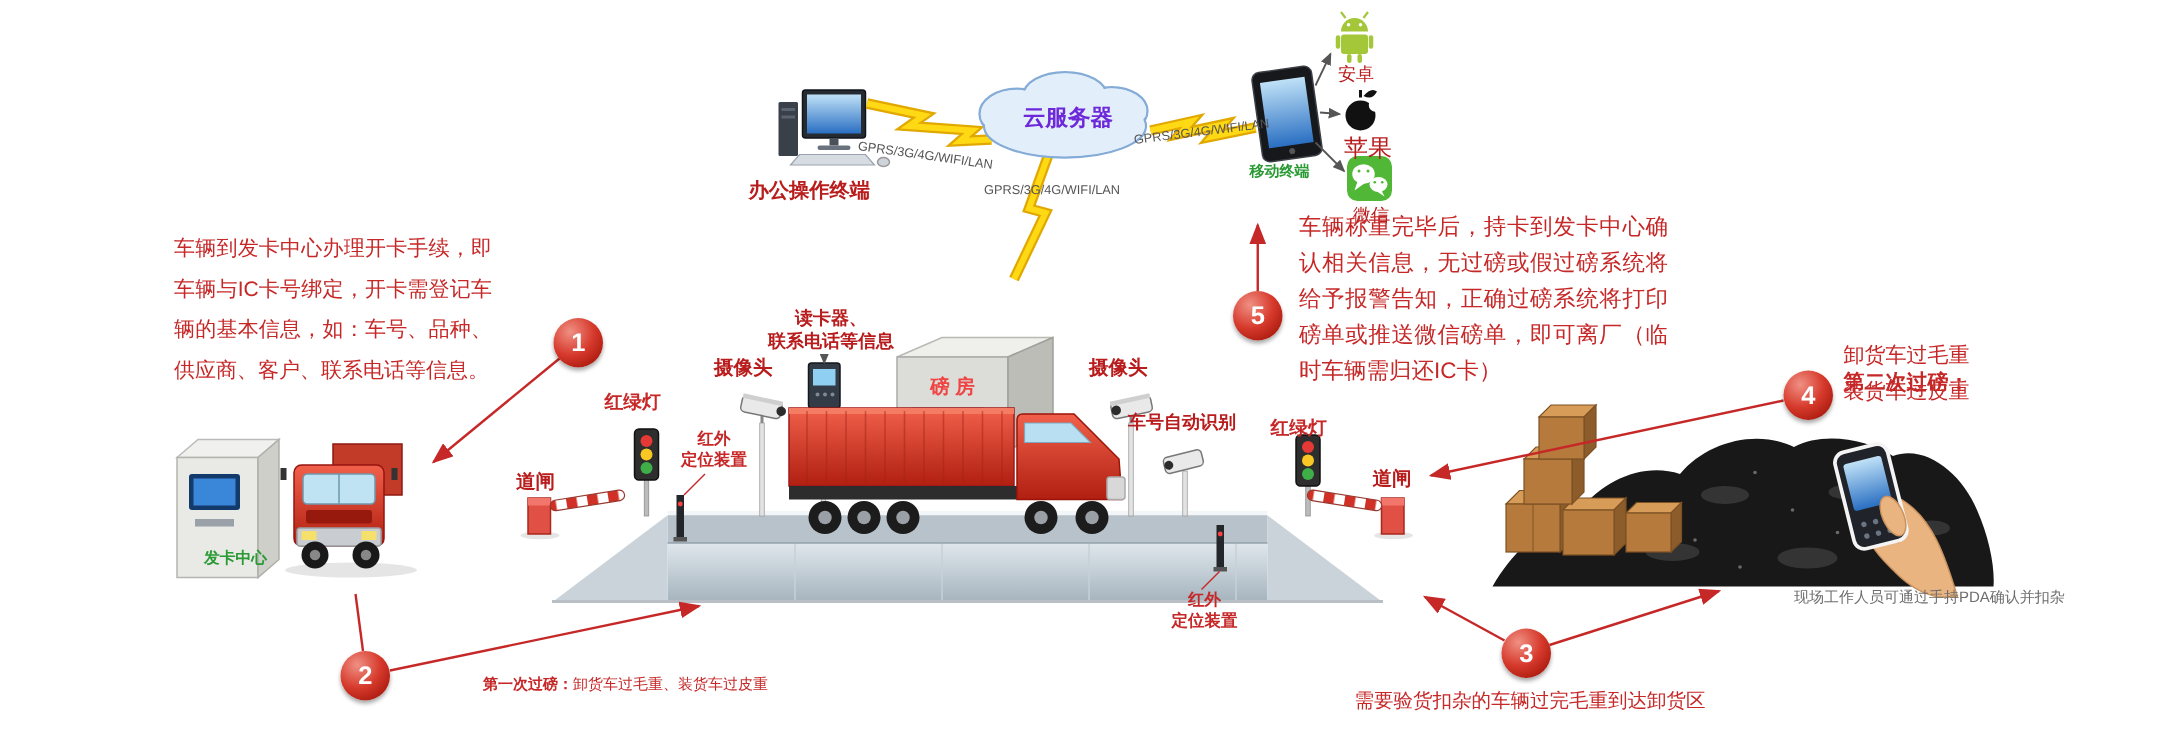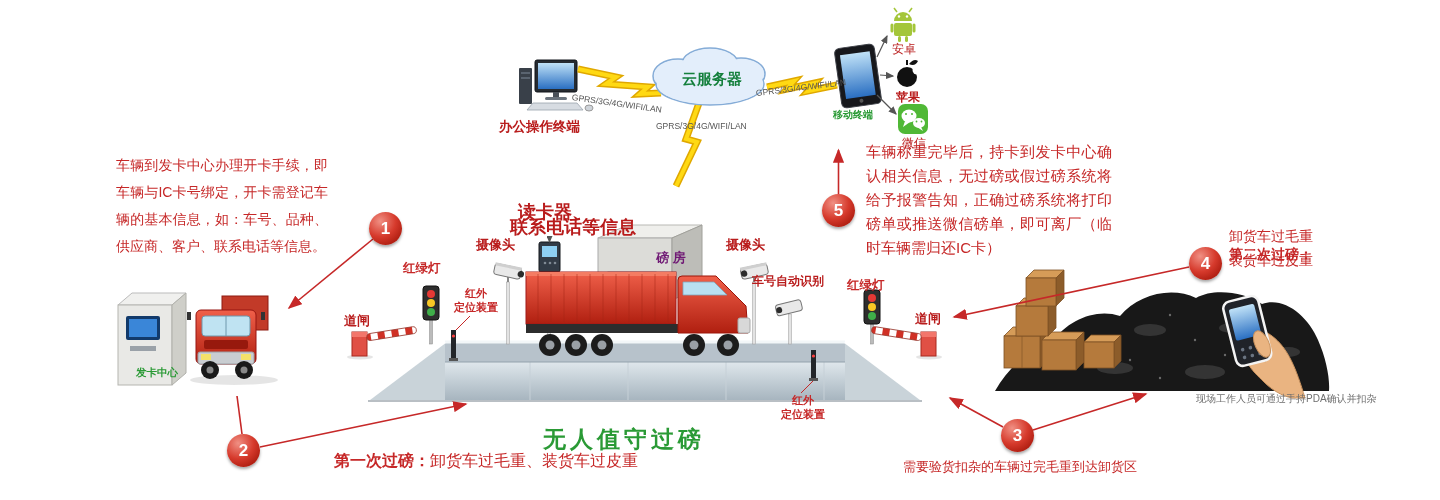--- a/index.html
+++ b/index.html
@@ -3,21 +3,21 @@
 <meta charset="utf-8">
 <style>
   html,body{margin:0;padding:0;background:#fff;}
   .stage{position:relative;width:1440px;height:500px;background:#fff;overflow:hidden;
          font-family:"Liberation Sans","DejaVu Sans",sans-serif;}
   svg.scene{position:absolute;left:0;top:0;}
   .lbl{position:absolute;color:#b91c1c;white-space:nowrap;line-height:1.2;}
   .b{font-weight:bold;}
   .red{color:#c62828;}
   .green{color:#2a9a35;}
-  .blue{color:#15803d;}
+  .blue{color:#6d28d9;}
   .gray{color:#6e6e6e;}
   .para{white-space:normal;text-align:justify;}
   .ctr{text-align:center;}
   .rot-l{transform:rotate(8deg);transform-origin:left center;}
   .rot-r{transform:rotate(-7deg);transform-origin:left center;}
   .ball{position:absolute;width:33px;height:33px;border-radius:50%;
         background:radial-gradient(circle at 34% 28%,#f09084,#d63a2c 48%,#9e1206 92%);
         color:#fff;font-weight:bold;font-size:17px;display:flex;align-items:center;justify-content:center;
         box-shadow:0 2px 3px rgba(0,0,0,.35);}
 </style>
@@ -386,58 +386,57 @@
 
 <div class="lbl b blue ctr" style="left:670px;top:70px;width:84px;font-size:15px;">云服务器</div>
 
 <div class="lbl rot-l" style="left:572px;top:92px;font-size:8.5px;color:#555;">GPRS/3G/4G/WIFI/LAN</div>
 <div class="lbl" style="left:656px;top:121px;font-size:8.5px;color:#555;">GPRS/3G/4G/WIFI/LAN</div>
 <div class="lbl rot-r" style="left:756px;top:88px;font-size:8.5px;color:#555;">GPRS/3G/4G/WIFI/LAN</div>
 
 <div class="lbl b green" style="left:833px;top:109px;font-size:10px;">移动终端</div>
 
 <div class="lbl" style="left:892px;top:42px;font-size:12px;">安卓</div>
-<div class="lbl" style="left:896px;top:90px;font-size:12px;font-weight:bold;">苹果</div>
+<div class="lbl" style="left:896px;top:90px;font-size:16px;">苹果</div>
 <div class="lbl" style="left:902px;top:136px;font-size:12px;">微信</div>
 
 <div class="lbl red para" style="left:116px;top:152px;width:212px;font-size:14px;line-height:27px;">车辆到发卡中心办理开卡手续，即车辆与IC卡号绑定，开卡需登记车辆的基本信息，如：车号、品种、供应商、客户、联系电话等信息。</div>
 
 <div class="lbl b" style="left:476px;top:237px;font-size:13px;">摄像头</div>
 
-<div class="lbl b ctr" style="left:510px;top:205px;width:88px;font-size:18px;line-height:15px;">
+<div class="lbl b ctr" style="left:510px;top:205px;width:88px;font-size:12px;line-height:15px;">
   <div>读卡器、</div>
   <div>联系电话等信息</div>
 </div>
 
-<div class="lbl b ctr" style="left:598px;top:250px;width:74px;font-size:13px;color:#701a75;padding-left:36px;">磅 房</div>
+<div class="lbl b ctr" style="left:598px;top:250px;width:74px;font-size:13px;color:#ef4444;">磅 房</div>
 
 <div class="lbl b" style="left:726px;top:237px;font-size:13px;">摄像头</div>
 
 <div class="lbl b" style="left:752px;top:274px;font-size:12px;">车号自动识别</div>
 
 <div class="lbl b red" style="left:403px;top:261px;font-size:12.5px;">红绿灯</div>
 <div class="lbl b red" style="left:847px;top:278px;font-size:12.5px;">红绿灯</div>
 
 <div class="lbl b" style="left:344px;top:313px;font-size:13px;">道闸</div>
 <div class="lbl b" style="left:915px;top:311px;font-size:13px;">道闸</div>
 
 <div class="lbl b red ctr" style="left:444px;top:286px;width:64px;font-size:11px;line-height:14px;">
   <div>红外</div>
   <div>定位装置</div>
 </div>
 <div class="lbl b red ctr" style="left:770px;top:393px;width:66px;font-size:11px;line-height:14px;">
   <div>红外</div>
   <div>定位装置</div>
 </div>
 
-<div class="lbl b green" style="left:543px;top:426px;font-size:23px;letter-spacing:4px;">无人值守过磅</div>
 
 <div class="lbl b green ctr" style="left:118px;top:366px;width:78px;font-size:10.5px;">发卡中心</div>
 
-<div class="lbl red" style="left:334px;top:451px;font-size:16px;">
+<div class="lbl red" style="left:322px;top:451px;font-size:10px;">
   <span class="b">第一次过磅：</span><span>卸货车过毛重、装货车过皮重</span>
 </div>
 
 <div class="lbl red para" style="left:866px;top:140px;width:246px;font-size:15px;line-height:24px;">车辆称重完毕后，持卡到发卡中心确认相关信息，无过磅或假过磅系统将给予报警告知，正确过磅系统将打印磅单或推送微信磅单，即可离厂（临时车辆需归还IC卡）</div>
 
 <div class="lbl b red" style="left:1229px;top:202px;font-size:14px;margin-top:44px;">第二次过磅：</div>
 <div class="lbl red" style="left:1229px;top:228px;font-size:14px;">卸货车过毛重</div>
 <div class="lbl red" style="left:1229px;top:252px;font-size:14px;">装货车过皮重</div>
 
 <div class="lbl gray" style="left:1158px;top:393px;font-size:10px;margin-left:38px;">现场工作人员可通过手持PDA确认并扣杂</div>

